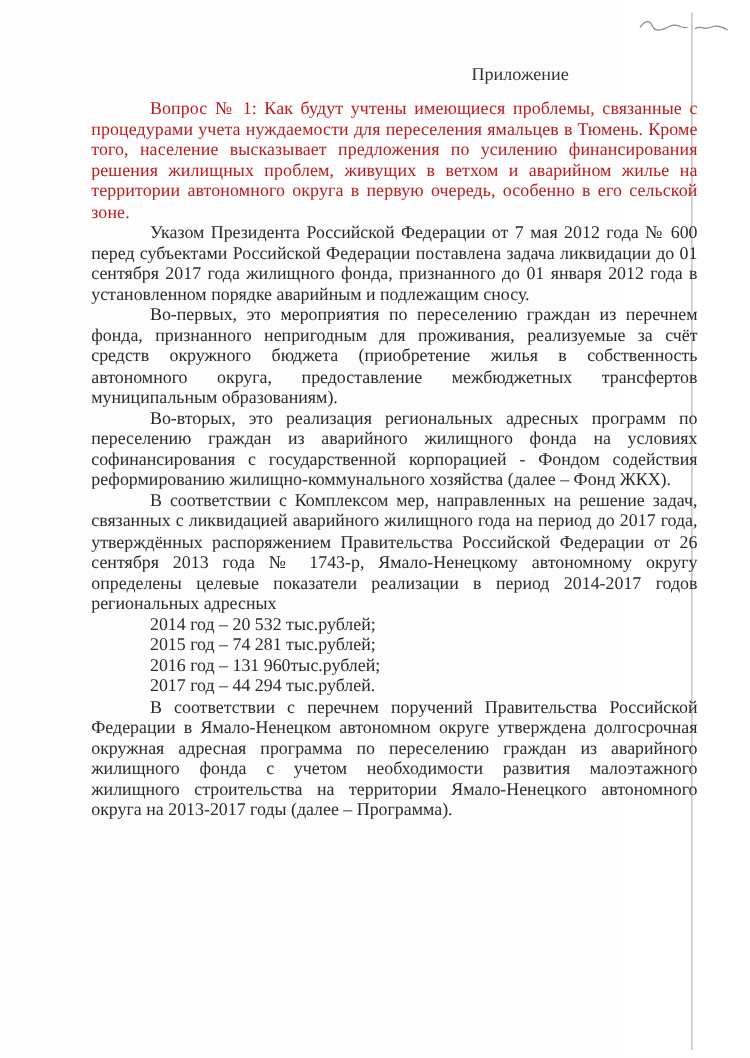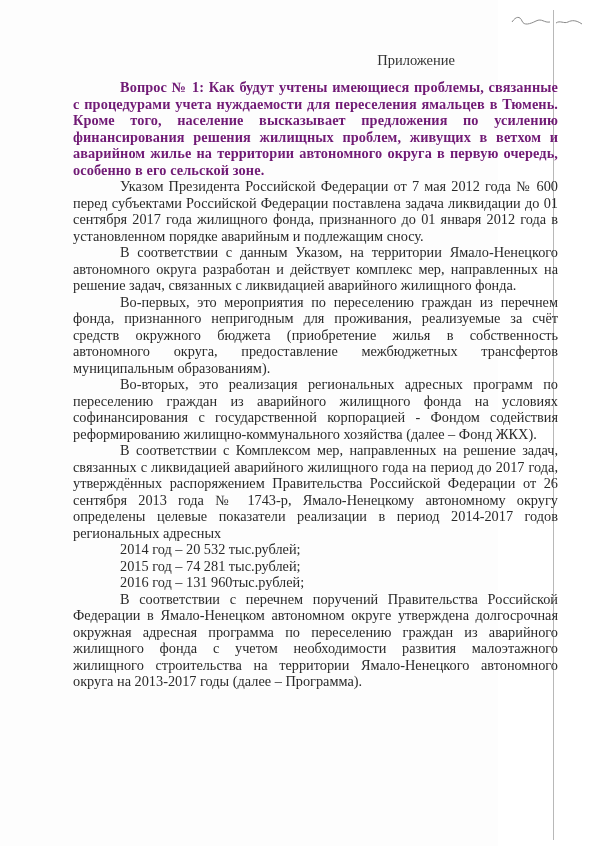--- a/index.html
+++ b/index.html
@@ -7,39 +7,39 @@
     width: 600px; height: 846px; background: #ffffff; position: relative; overflow: hidden;
     font-family: "Liberation Serif", "DejaVu Serif", serif; color: #2a2a2a;
   }
   .page { position: absolute; left: 0; top: 0; width: 498px; height: 846px; background: #fdfdfd; }
   .scan-line { position: absolute; left: 553px; top: 10px; width: 1px; height: 830px; background: #9a9a9a; opacity: 0.7; }
   .scribble { position: absolute; left: 510px; top: 12px; width: 80px; height: 18px; }
   .appendix { position: absolute; top: 52px; right: 43px; font-size: 14.5px; color: #333; }
   .content { position: absolute; left: 73px; top: 79px; width: 485px; font-size: 14.3px; line-height: 16.5px; }
   .content p { margin: 0; text-align: justify; text-align-last: left; }
   .indent { text-indent: 47px; }
-  .heading { font-weight: bold; color: #701a75; letter-spacing: 0.1px; }
+  .heading { font-weight: normal; color: #b91c1c; letter-spacing: 0.1px; }
   .list-line { padding-left: 47px; }
 </style>
 </head>
 <body>
 
 <div class="page">
   <svg class="scribble" viewBox="0 0 80 18">
     <path d="M2 10 C6 4, 10 4, 12 9 S 20 12, 26 9 S 34 11, 40 10 M46 11 C50 8, 54 12, 58 10 S 66 8, 72 12" stroke="#8a8a8a" stroke-width="1" fill="none"></path>
   </svg>
   <div class="scan-line"></div>
 
   <div class="appendix">Приложение</div>
 
   <div class="content">
     <p class="indent heading">Вопрос № 1: Как будут учтены имеющиеся проблемы, связанные с процедурами учета нуждаемости для переселения ямальцев в Тюмень. Кроме того, население высказывает предложения по усилению финансирования решения жилищных проблем, живущих в ветхом и аварийном жилье на территории автономного округа в первую очередь, особенно в его сельской зоне.</p>
     <p class="indent">Указом Президента Российской Федерации от 7 мая 2012 года № 600 перед субъектами Российской Федерации поставлена задача ликвидации до 01 сентября 2017 года жилищного фонда, признанного до 01 января 2012 года в установленном порядке аварийным и подлежащим сносу.</p>
-    <p class="indent">В соответствии с данным Указом, на территории Ямало-Ненецкого автономного округа разработан и действует комплекс мер, направленных на решение задач, связанных с ликвидацией аварийного жилищного фонда.</p>
     <p class="indent">Во-первых, это мероприятия по переселению граждан из перечнем фонда, признанного непригодным для проживания, реализуемые за счёт средств окружного бюджета (приобретение жилья в собственность автономного округа, предоставление межбюджетных трансфертов муниципальным образованиям).</p>
     <p class="indent">Во-вторых, это реализация региональных адресных программ по переселению граждан из аварийного жилищного фонда на условиях софинансирования с государственной корпорацией - Фондом содействия реформированию жилищно-коммунального хозяйства (далее – Фонд ЖКХ).</p>
     <p class="indent">В соответствии с Комплексом мер, направленных на решение задач, связанных с ликвидацией аварийного жилищного года на период до 2017 года, утверждённых распоряжением Правительства Российской Федерации от 26 сентября 2013 года № 1743-р, Ямало-Ненецкому автономному округу определены целевые показатели реализации в период 2014-2017 годов региональных адресных</p>
     <p class="list-line">2014 год – 20 532 тыс.рублей;</p>
     <p class="list-line">2015 год – 74 281 тыс.рублей;</p>
     <p class="list-line">2016 год – 131 960тыс.рублей;</p>
+    <p class="list-line">2017 год – 44 294 тыс.рублей.</p>
     <p class="indent">В соответствии с перечнем поручений Правительства Российской Федерации в Ямало-Ненецком автономном округе утверждена долгосрочная окружная адресная программа по переселению граждан из аварийного жилищного фонда с учетом необходимости развития малоэтажного жилищного строительства на территории Ямало-Ненецкого автономного округа на 2013-2017 годы (далее – Программа).</p>
   </div>
 </div>
 
 </body></html>

